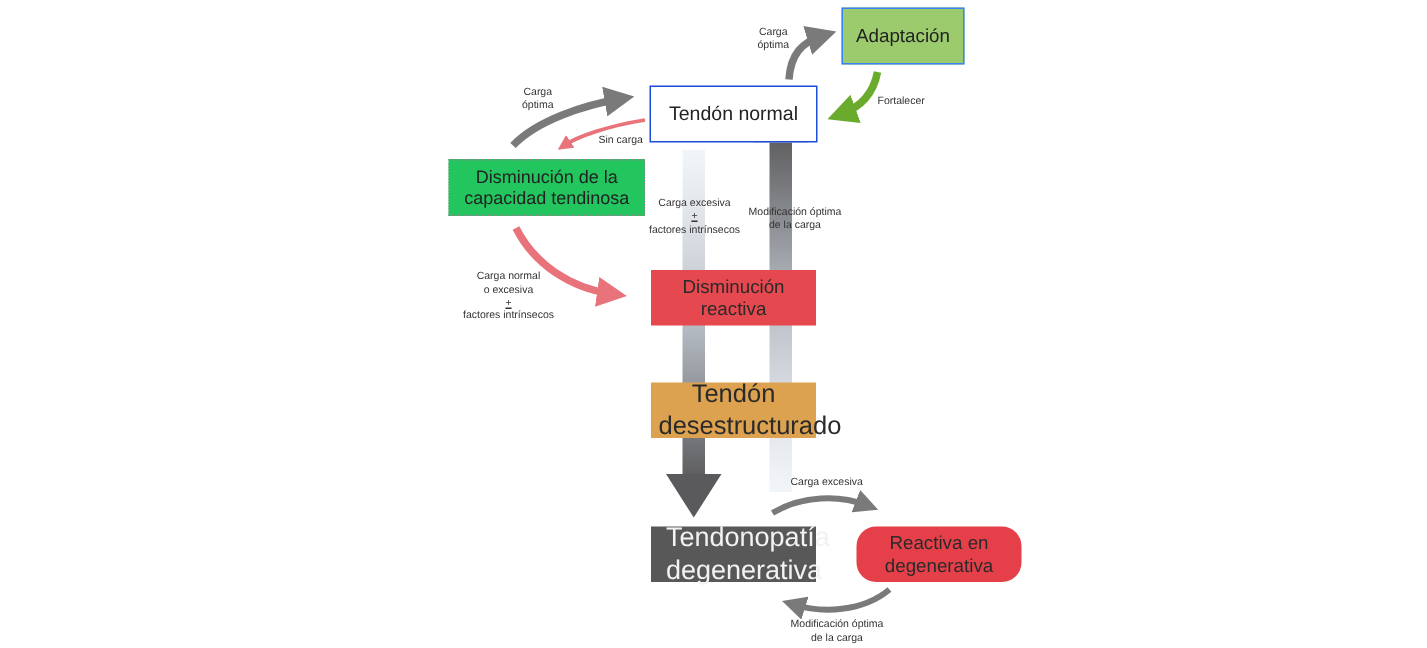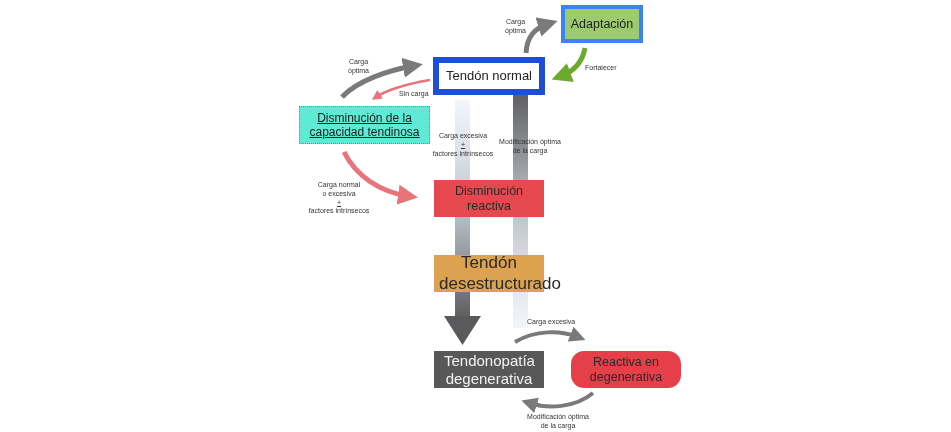--- a/index.html
+++ b/index.html
@@ -1,25 +1,25 @@
 <!DOCTYPE html>
 <html><head>
 <meta charset="utf-8">
 <style>
   html,body{margin:0;padding:0;background:#ffffff;}
   body{width:951px;height:432px;position:relative;overflow:hidden;font-family:"Liberation Sans",sans-serif;}
   svg.bg{position:absolute;left:0;top:0;}
   .box{position:absolute;display:flex;align-items:center;justify-content:center;text-align:center;box-sizing:border-box;line-height:1.2;font-size:12.5px;}
   .lbl{position:absolute;font-size:7px;color:#333;text-align:center;line-height:1.25;white-space:nowrap;}
-  .b-normal{left:433px;top:57px;width:112px;height:38px;border:6px solid #1d4ed8;background:#fff;color:#222;font-size:13px;}
-  .b-adapt{left:561px;top:5px;width:82px;height:38px;border:4px solid #3b82f6;background:#9ccb6e;color:#222;font-size:12.5px;}
-  .b-dismin{left:299px;top:106px;width:131px;height:38px;border:1px dotted #888;background:#5eead4;color:#222;font-size:12px;text-decoration:underline;}
+  .b-normal{left:433px;top:57px;width:112px;height:38px;border:1px solid #1d4ed8;background:#fff;color:#222;font-size:13px;}
+  .b-adapt{left:561px;top:5px;width:82px;height:38px;border:1px solid #3b82f6;background:#9ccb6e;color:#222;font-size:12.5px;}
+  .b-dismin{left:299px;top:106px;width:131px;height:38px;border:1px dotted #888;background:#22c55e;color:#222;font-size:12px;}
   .b-reactiva{left:434px;top:180px;width:110px;height:37px;background:#e5484f;color:#2a2a2a;font-size:12.5px;}
   .b-desest{left:434px;top:255px;width:110px;height:37px;background:#dda24f;color:#2a2a2a;font-size:17px;}
-  .b-degen{left:434px;top:351px;width:110px;height:37px;background:#585858;color:#f2f2f2;font-size:15px;}
+  .b-degen{left:434px;top:351px;width:110px;height:37px;background:#585858;color:#f2f2f2;font-size:18px;}
   .b-reactdeg{left:571px;top:351px;width:110px;height:37px;background:#e5404a;color:#2a2a2a;font-size:12.5px;border-radius:13px;}
 </style>
 </head>
 <body>
 
 <svg class="bg" width="951" height="432" viewBox="0 0 951 432">
   <defs>
     <linearGradient id="gDown" x1="0" y1="0" x2="0" y2="1">
       <stop offset="0" stop-color="#e9eef4" stop-opacity="0.6"></stop>
       <stop offset="0.55" stop-color="#b4bac2"></stop>

